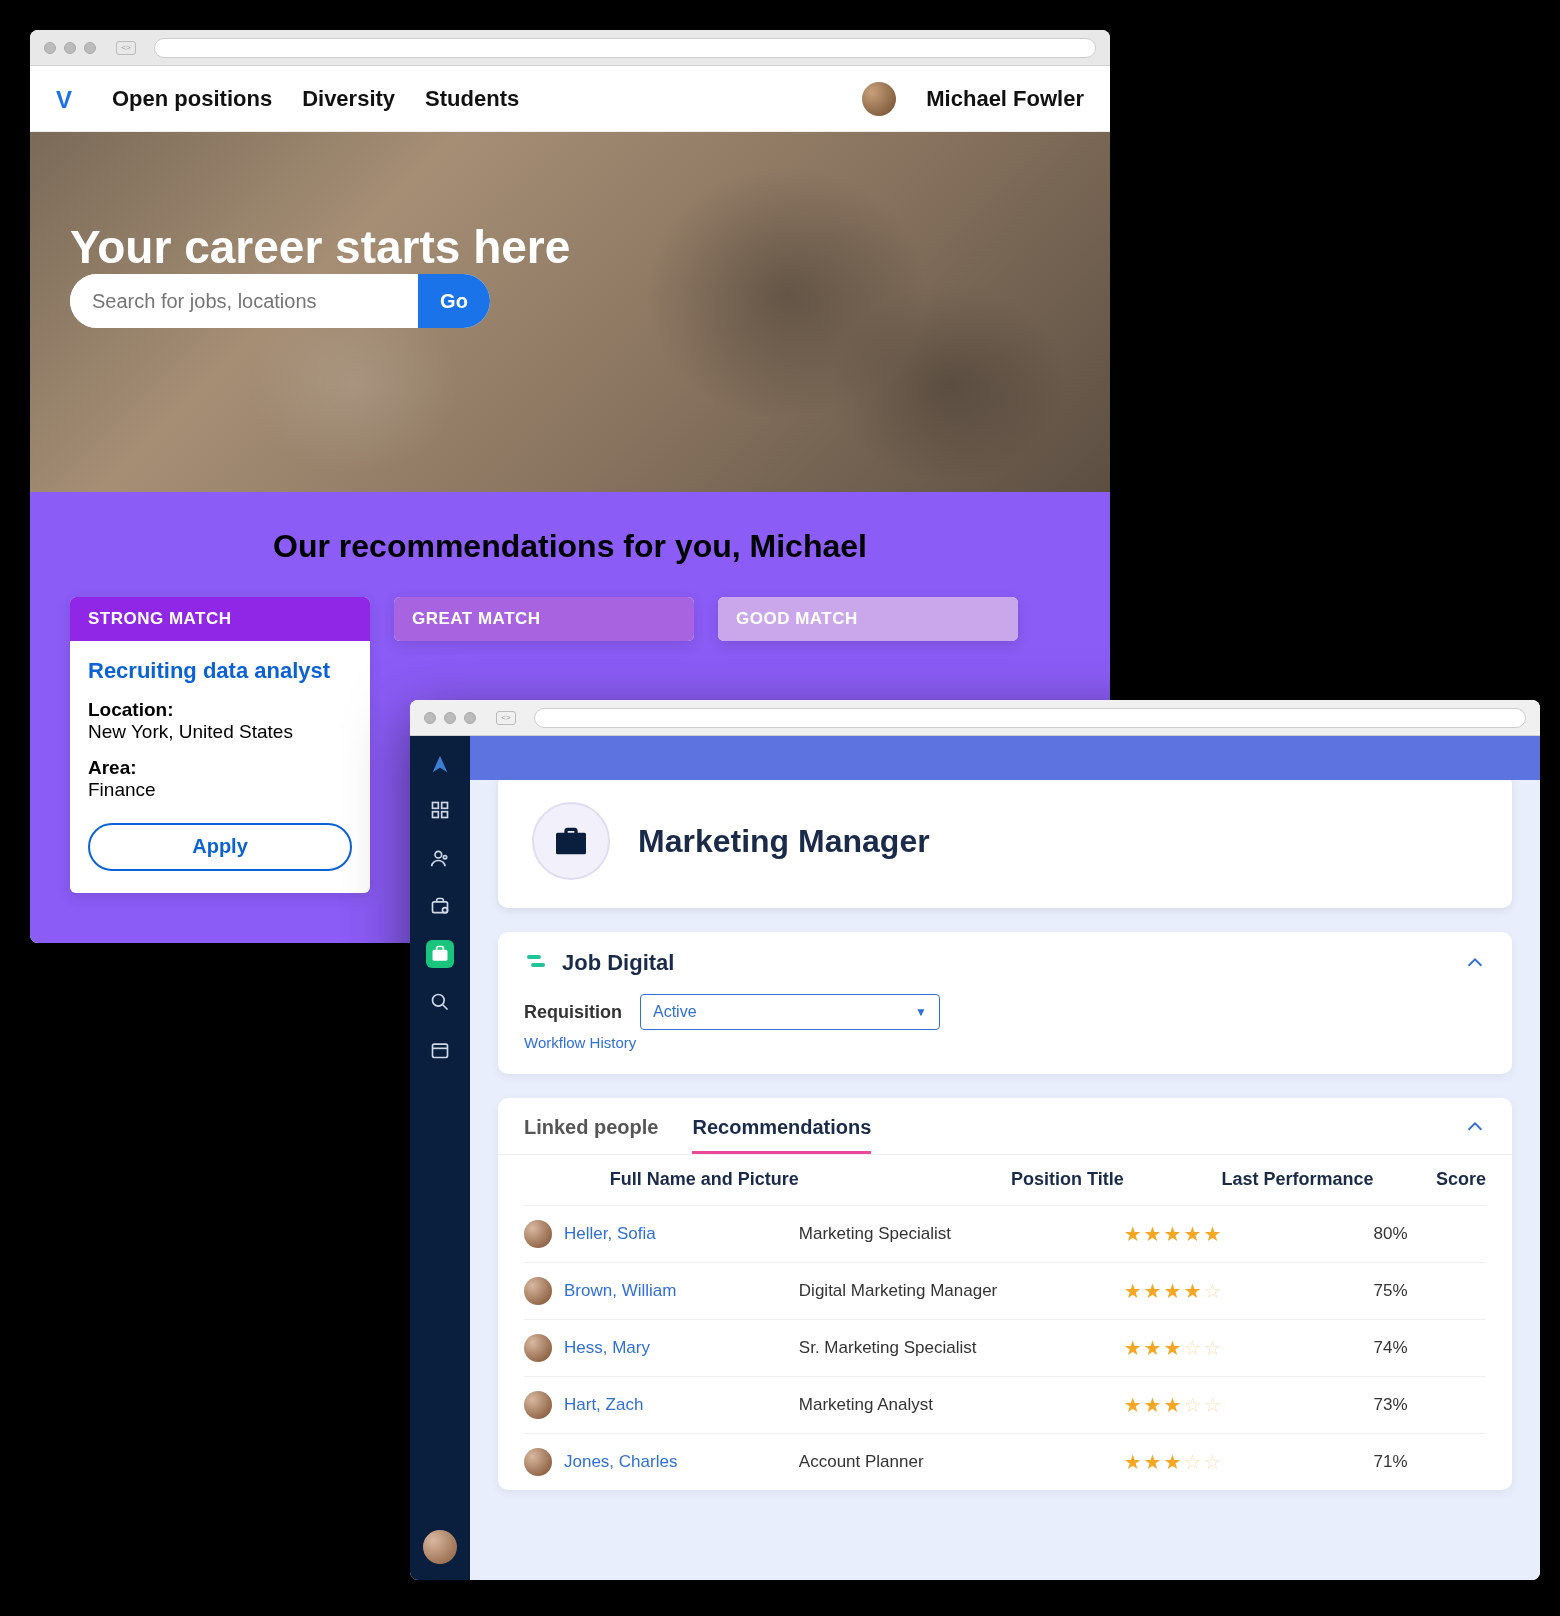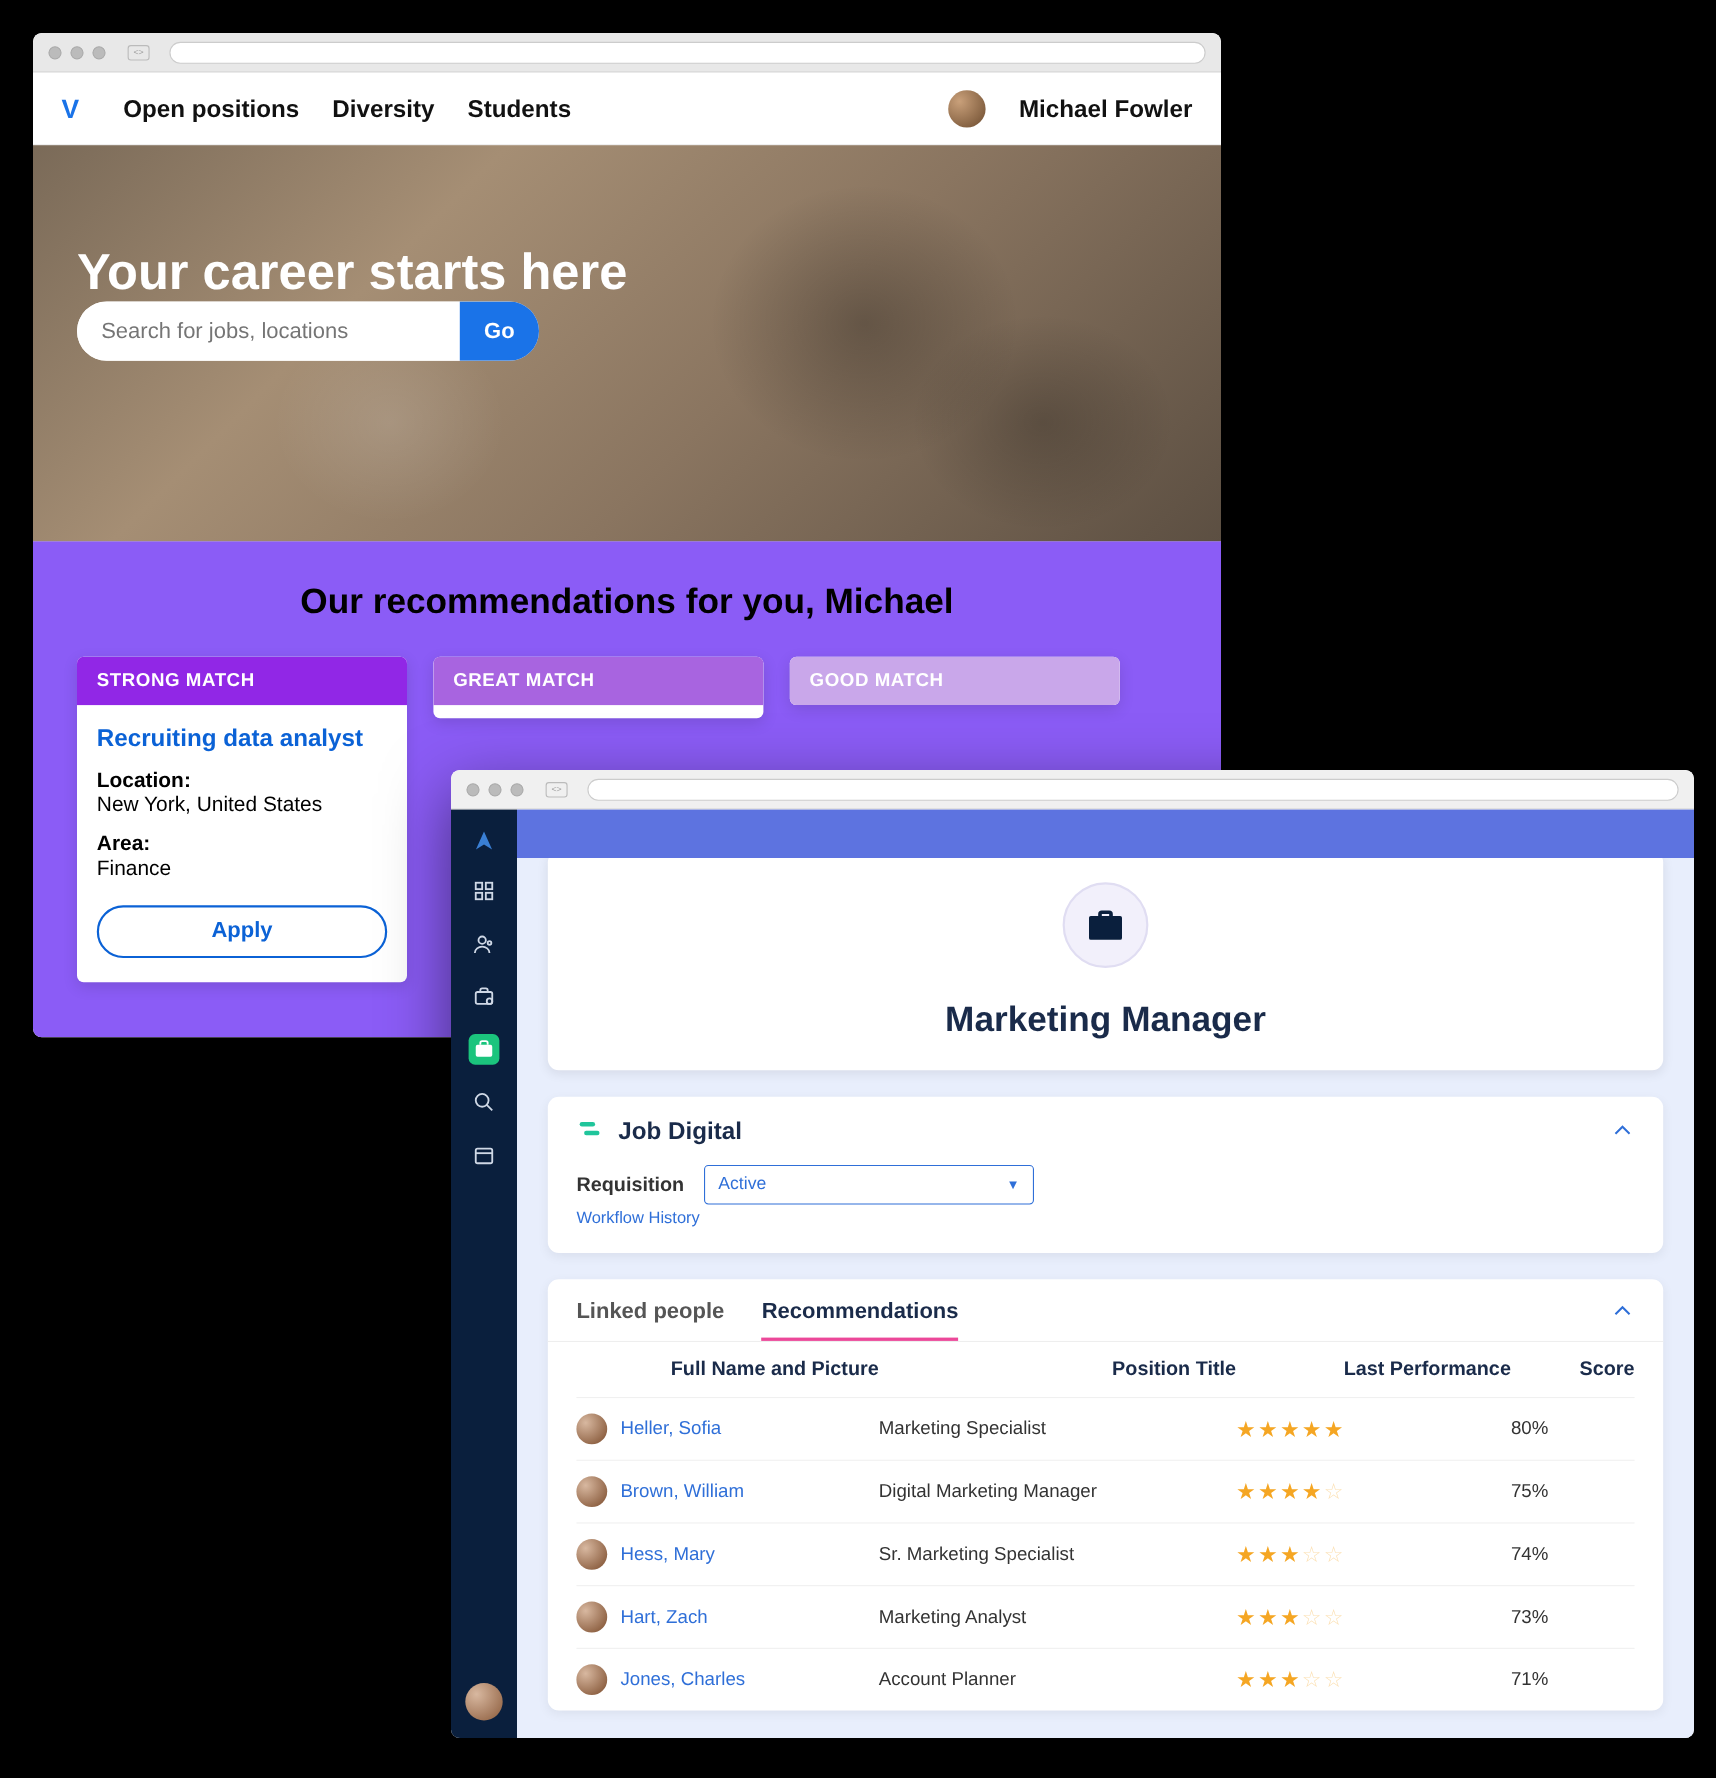--- a/index.html
+++ b/index.html
@@ -53,21 +53,21 @@
 .ats-sidebar { width: 60px; background: #0a1f3d; display: flex; flex-direction: column; align-items: center; padding-top: 18px; gap: 20px; }
 .sb-logo { color: #3a7fd4; font-size: 24px; }
 .sb-icon { width: 28px; height: 28px; display: flex; align-items: center; justify-content: center; color: #cfd8e6; border-radius: 6px; cursor: pointer; }
 .sb-icon.active { background: #1bc47d; color: #fff; }
 .sb-avatar { width: 34px; height: 34px; border-radius: 50%; background: radial-gradient(circle at 30% 30%, #d8b8a0, #8a5a3a); margin-top: auto; margin-bottom: 16px; }
 
 .ats-main { flex: 1; background: #e8eefc; display: flex; flex-direction: column; }
 .ats-topbar { height: 44px; background: #5d73e0; }
 .ats-content { flex: 1; padding: 0 28px 20px; overflow: hidden; }
 
-.title-card { background: #fff; border-radius: 10px; margin-top: -6px; padding: 28px 34px; display: flex; align-items: center; gap: 28px; box-shadow: 0 3px 10px rgba(0,0,0,0.08); flex-direction: column; }
+.title-card { background: #fff; border-radius: 10px; margin-top: -6px; padding: 28px 34px; display: flex; align-items: center; gap: 28px; box-shadow: 0 3px 10px rgba(0,0,0,0.08); }
 .title-icon { width: 78px; height: 78px; border-radius: 50%; background: #f2f0fb; display: flex; align-items: center; justify-content: center; border: 2px solid #e0ddf2; }
 .title-card h2 { font-size: 32px; font-weight: 700; color: #1a2b4a; }
 
 .panel { background: #fff; border-radius: 10px; margin-top: 24px; box-shadow: 0 3px 10px rgba(0,0,0,0.06); }
 .panel-header { display: flex; align-items: center; padding: 18px 26px; gap: 14px; }
 .panel-header h3 { font-size: 22px; font-weight: 700; color: #1a2b4a; }
 .panel-header-spacer { flex: 1; }
 .collapse-icon { color: #2f6fd8; font-size: 20px; }
 .wf-icon { color: #20c59b; font-size: 22px; }
 
@@ -135,21 +135,21 @@
         <div class="card-badge badge-strong">STRONG MATCH</div>
         <div class="card-body">
           <div class="card-title">Recruiting data analyst</div>
           <div class="card-label">Location:</div>
           <div class="card-value">New York, United States</div>
           <div class="card-label">Area:</div>
           <div class="card-value">Finance</div>
           <button class="apply-btn">Apply</button>
         </div>
       </div>
-      <div class="card" style="height:56px;">
+      <div class="card" style="height:44px;">
         <div class="card-badge badge-great">GREAT MATCH</div>
       </div>
       <div class="card" style="height:44px;">
         <div class="card-badge badge-good">GOOD MATCH</div>
       </div>
     </div>
   </div>
 </div>
 
 <div id="win2" class="window">

